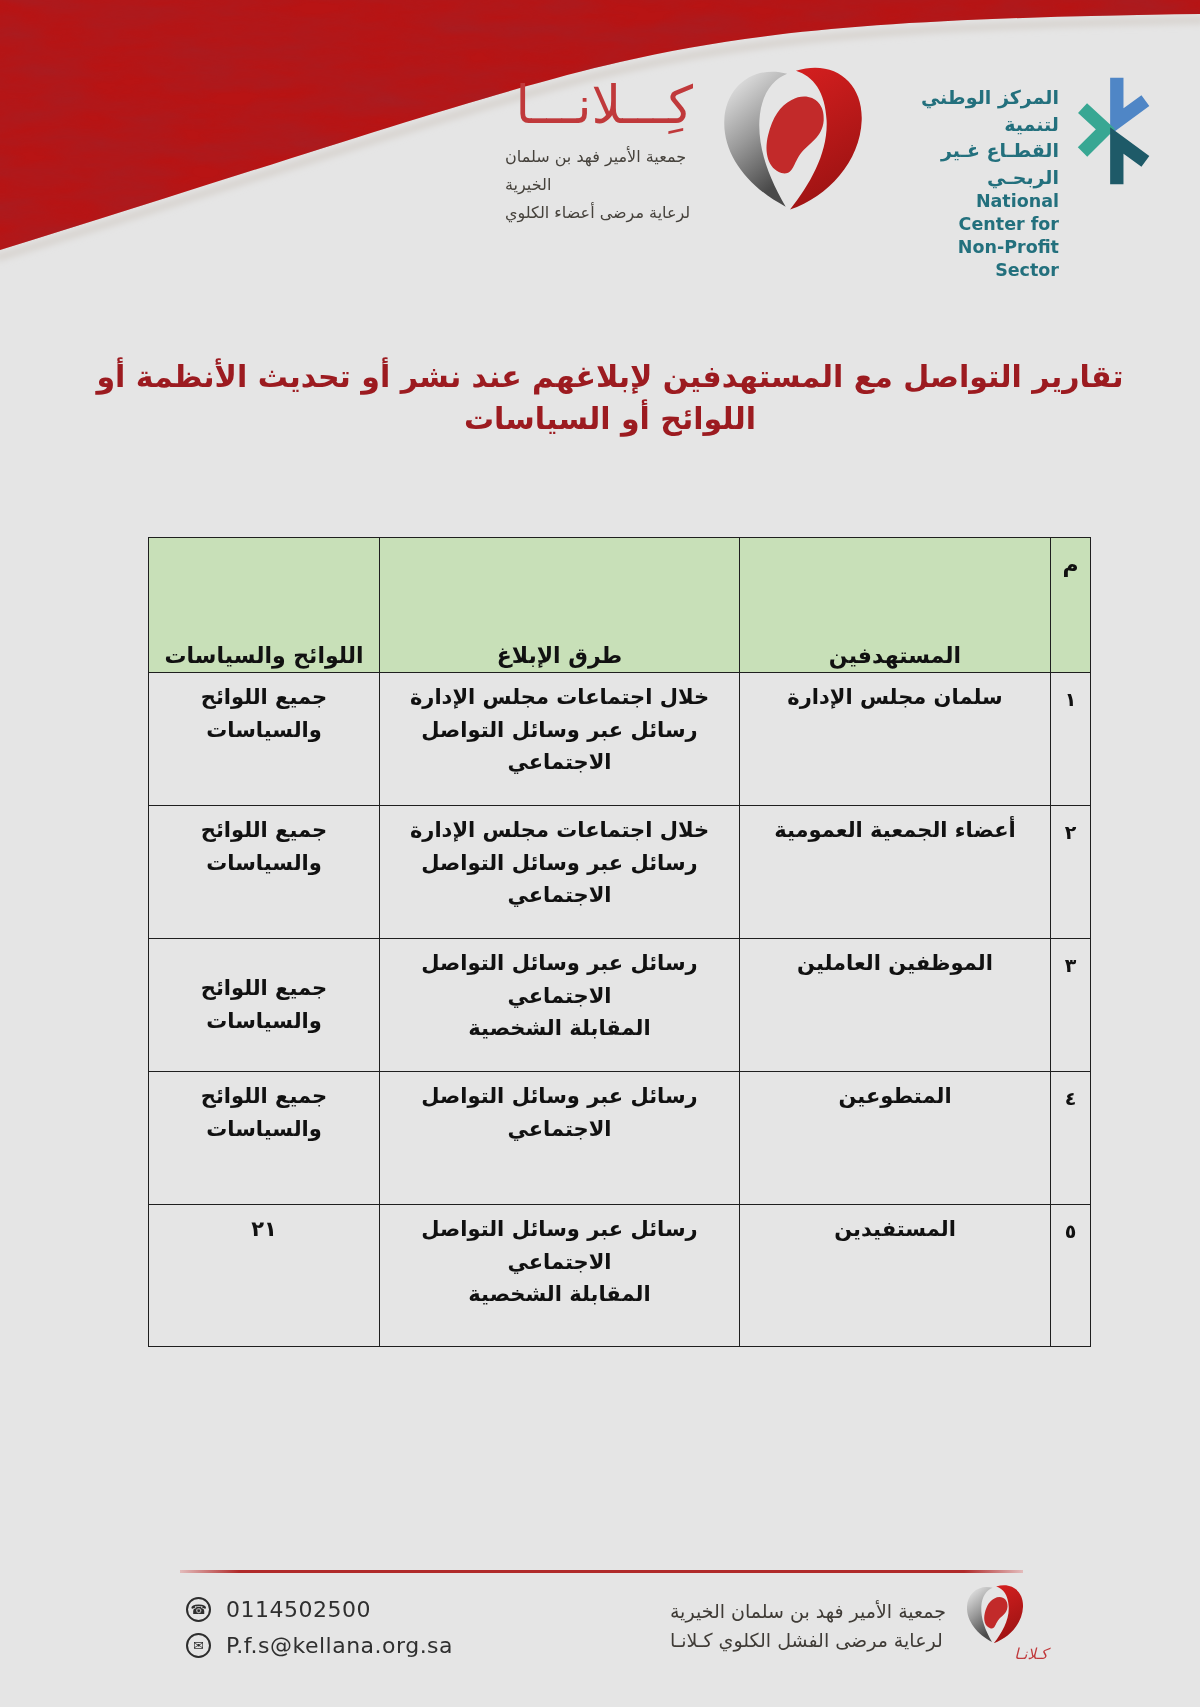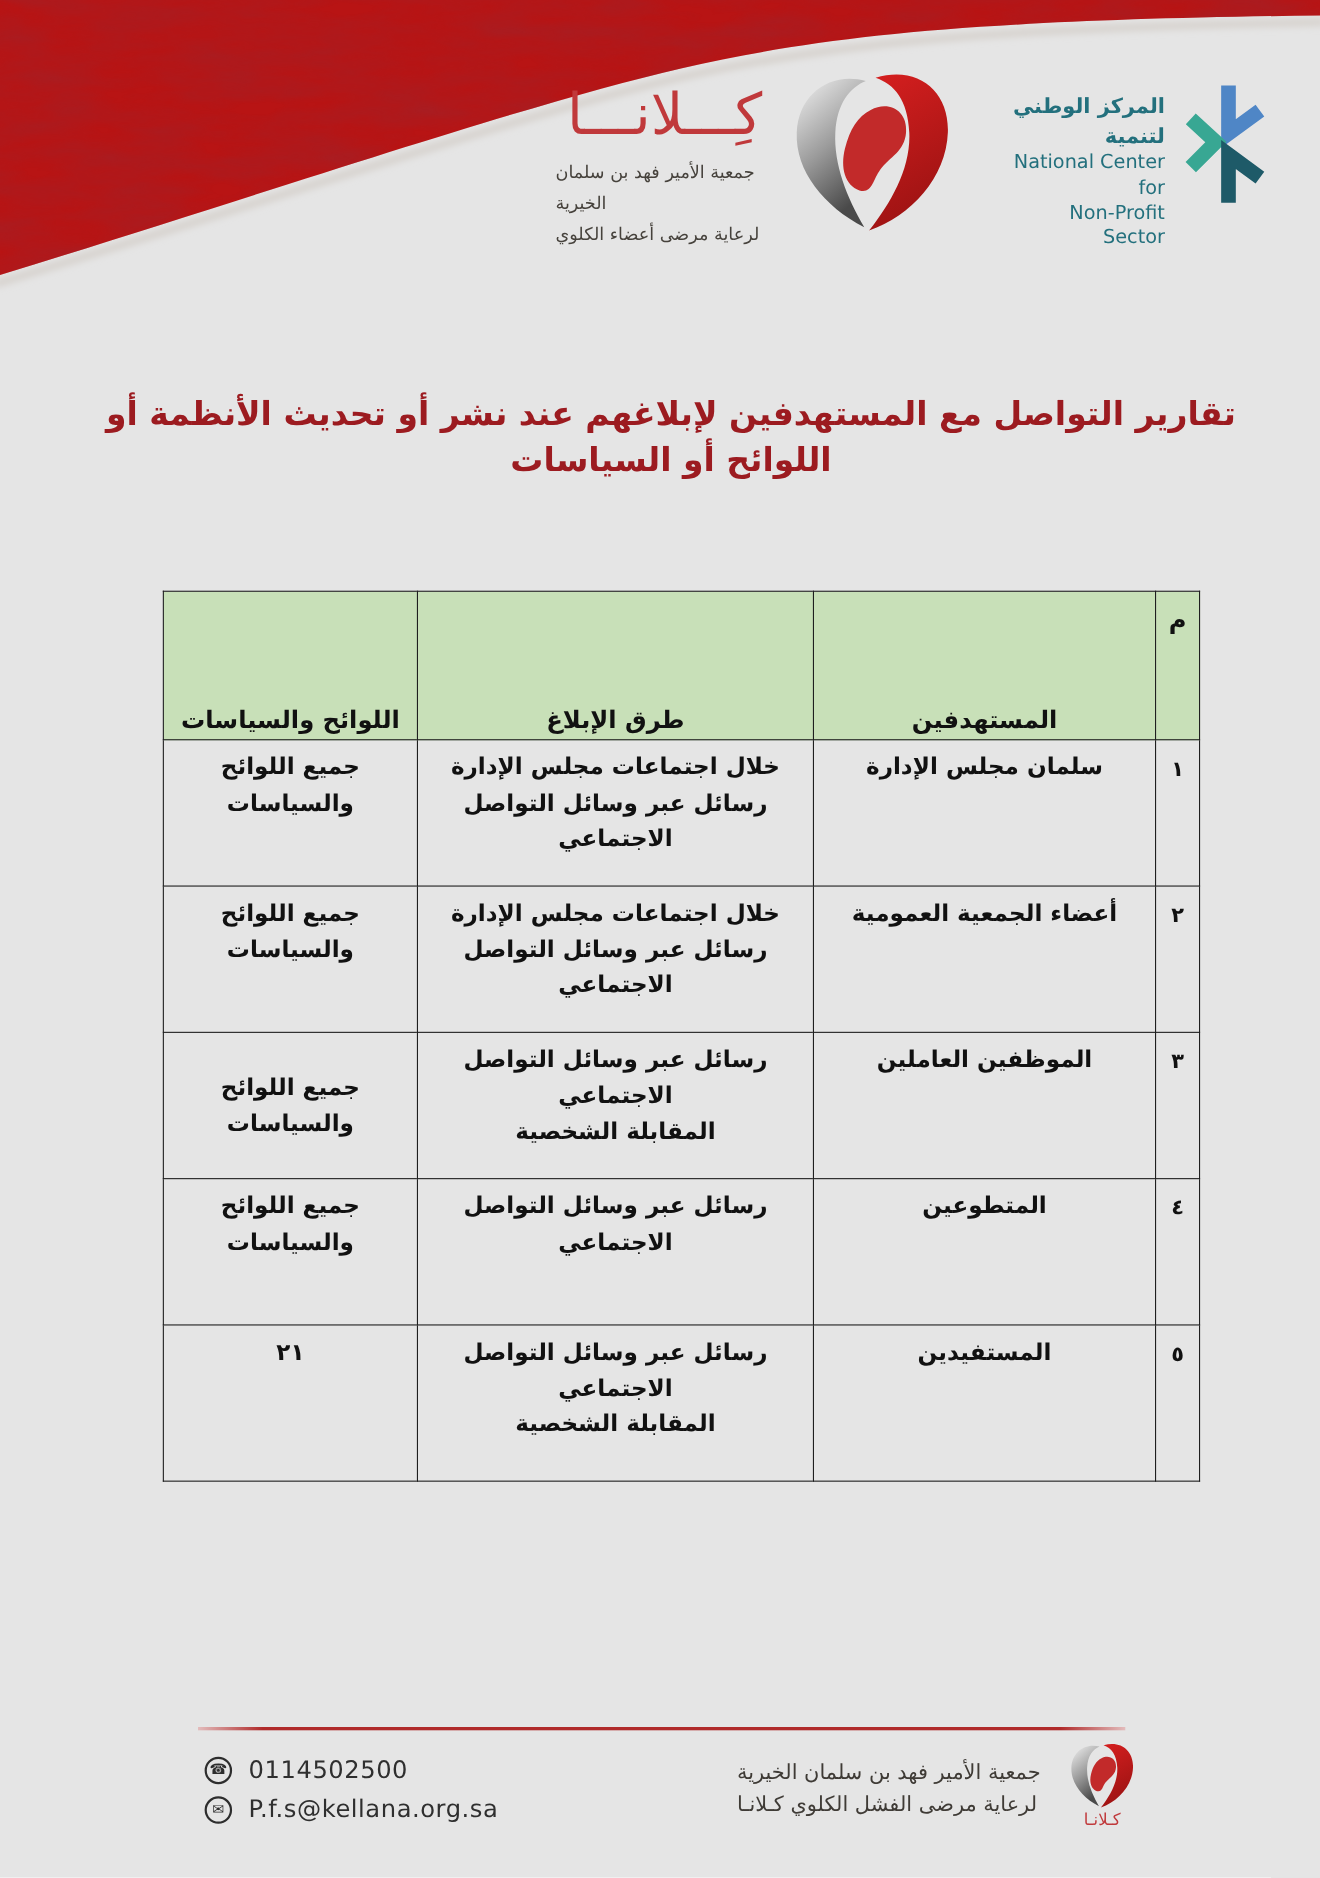--- a/index.html
+++ b/index.html
@@ -27,21 +27,21 @@
 
   
   .header-logos{position:absolute;top:58px;left:505px;width:648px;display:flex;align-items:flex-start;justify-content:flex-end;gap:14px;}
   .kellana-block{width:238px;text-align:center;direction:rtl;margin-top:20px;}
   .kellana-word{font-size:52px;color:var(--kellana-red);line-height:1.05;letter-spacing:1px;}
   .kellana-subs{margin-top:10px;text-align:left;direction:rtl;}
   .kellana-sub{font-size:16px;color:#46423c;line-height:1.75;text-align:left;}
   .heart-lg{margin-top:4px;flex:0 0 auto;}
   .ncnp-block{width:178px;text-align:right;direction:rtl;margin-top:26px;margin-left:29px;}
   .ncnp-ar{font-size:19px;font-weight:bold;color:var(--ncnp-teal);line-height:1.4;}
-  .ncnp-en{font-size:17.5px;font-weight:normal;color:var(--ncnp-teal);line-height:1.3;direction:ltr;text-align:right;}
+  .ncnp-en{font-size:17.5px;font-weight:bold;color:var(--ncnp-teal);line-height:1.3;direction:ltr;text-align:right;}
   .ncnp-icon{margin-top:12px;flex:0 0 auto;}
   .heart-bean{fill:#c22a2a;}
   .ncnp-ch{fill:none;stroke-width:14;stroke-linecap:butt;stroke-linejoin:miter;}
   .ch-blue{stroke:var(--icon-blue);}
   .ch-green{stroke:var(--icon-green);}
   .ch-dark{stroke:var(--icon-dark);}
 
   
   .doc-title{position:absolute;top:356px;left:45px;width:1130px;text-align:center;direction:rtl;font-size:30px;font-weight:bold;color:var(--title-red);line-height:1.4;}
 
@@ -60,21 +60,21 @@
 
   
   .footer-line{position:absolute;top:1570px;left:180px;width:843px;height:3px;background:linear-gradient(to right,#e3bcbc,var(--footer-line-red) 7%,var(--footer-line-red) 93%,#e3bcbc);}
   .contact{position:absolute;left:186px;top:1597px;}
   .contact-row{display:flex;align-items:center;gap:15px;margin-bottom:11px;}
   .cicon{width:25px;height:25px;border:2px solid #2d2d2d;border-radius:50%;display:flex;align-items:center;justify-content:center;font-size:13px;color:#2d2d2d;flex:0 0 auto;}
   .cval{font-size:22px;color:#2f2f2f;letter-spacing:0.5px;}
   .footer-org{position:absolute;right:152px;top:1583px;display:flex;align-items:flex-start;gap:10px;}
   .org-lines{direction:rtl;text-align:left;margin-top:14px;}
   .org-line{font-size:19px;color:var(--footer-gray);line-height:1.5;}
-  .heart-sm-wrap{text-align:center;width:92px;}
+  .heart-sm-wrap{width:92px;font-style:italic;}
   .heart-word{font-size:15px;color:var(--kellana-red);letter-spacing:2px;direction:rtl;margin-top:-4px;}
 </style>
 </head>
 <body>
 
 <div class="page">
 
   <svg class="band" width="1200" height="270" viewBox="0 0 1200 270">
     <defs>
       <filter id="softblur" x="-20%" y="-20%" width="140%" height="140%">
@@ -117,20 +117,21 @@
           <stop offset="1" stop-color="#9e1313"></stop>
         </linearGradient>
       </defs>
       <path d="M46,8 C24,2 4,16 3,40 C2,64 20,86 45,99 C34,80 26,60 27,40 C28,22 36,12 46,8 Z" fill="url(#grayGrad)"></path>
       <path d="M52,6 C78,-2 98,14 97,40 C96,68 74,92 48,101 C62,83 74,62 73,40 C72,20 64,10 52,6 Z" fill="url(#redGrad)"></path>
       <path class="heart-bean" d="M49,26 C60,20 72,26 71,40 C70,52 61,55 55,63 C50,70 50,78 42,76 C33,73 30,62 33,50 C36,38 41,30 49,26 Z"></path>
     </svg>
 
     <div class="ncnp-block">
       <div class="ncnp-ar">المركز الوطني لتنمية</div>
+      <div class="ncnp-ar">القطـاع غـير الربحـي</div>
       <div class="ncnp-en">National Center for</div>
       <div class="ncnp-en">Non-Profit Sector</div>
     </div>
 
     <svg class="ncnp-icon" width="80" height="122" viewBox="0 0 84 120">
       <path class="ncnp-ch ch-blue" d="M46,4 L46,50 L76,28"></path>
       <path class="ncnp-ch ch-green" d="M10,36 L34,58 L10,82"></path>
       <path class="ncnp-ch ch-dark" d="M46,116 L46,70 L76,92"></path>
     </svg>
   </div>

